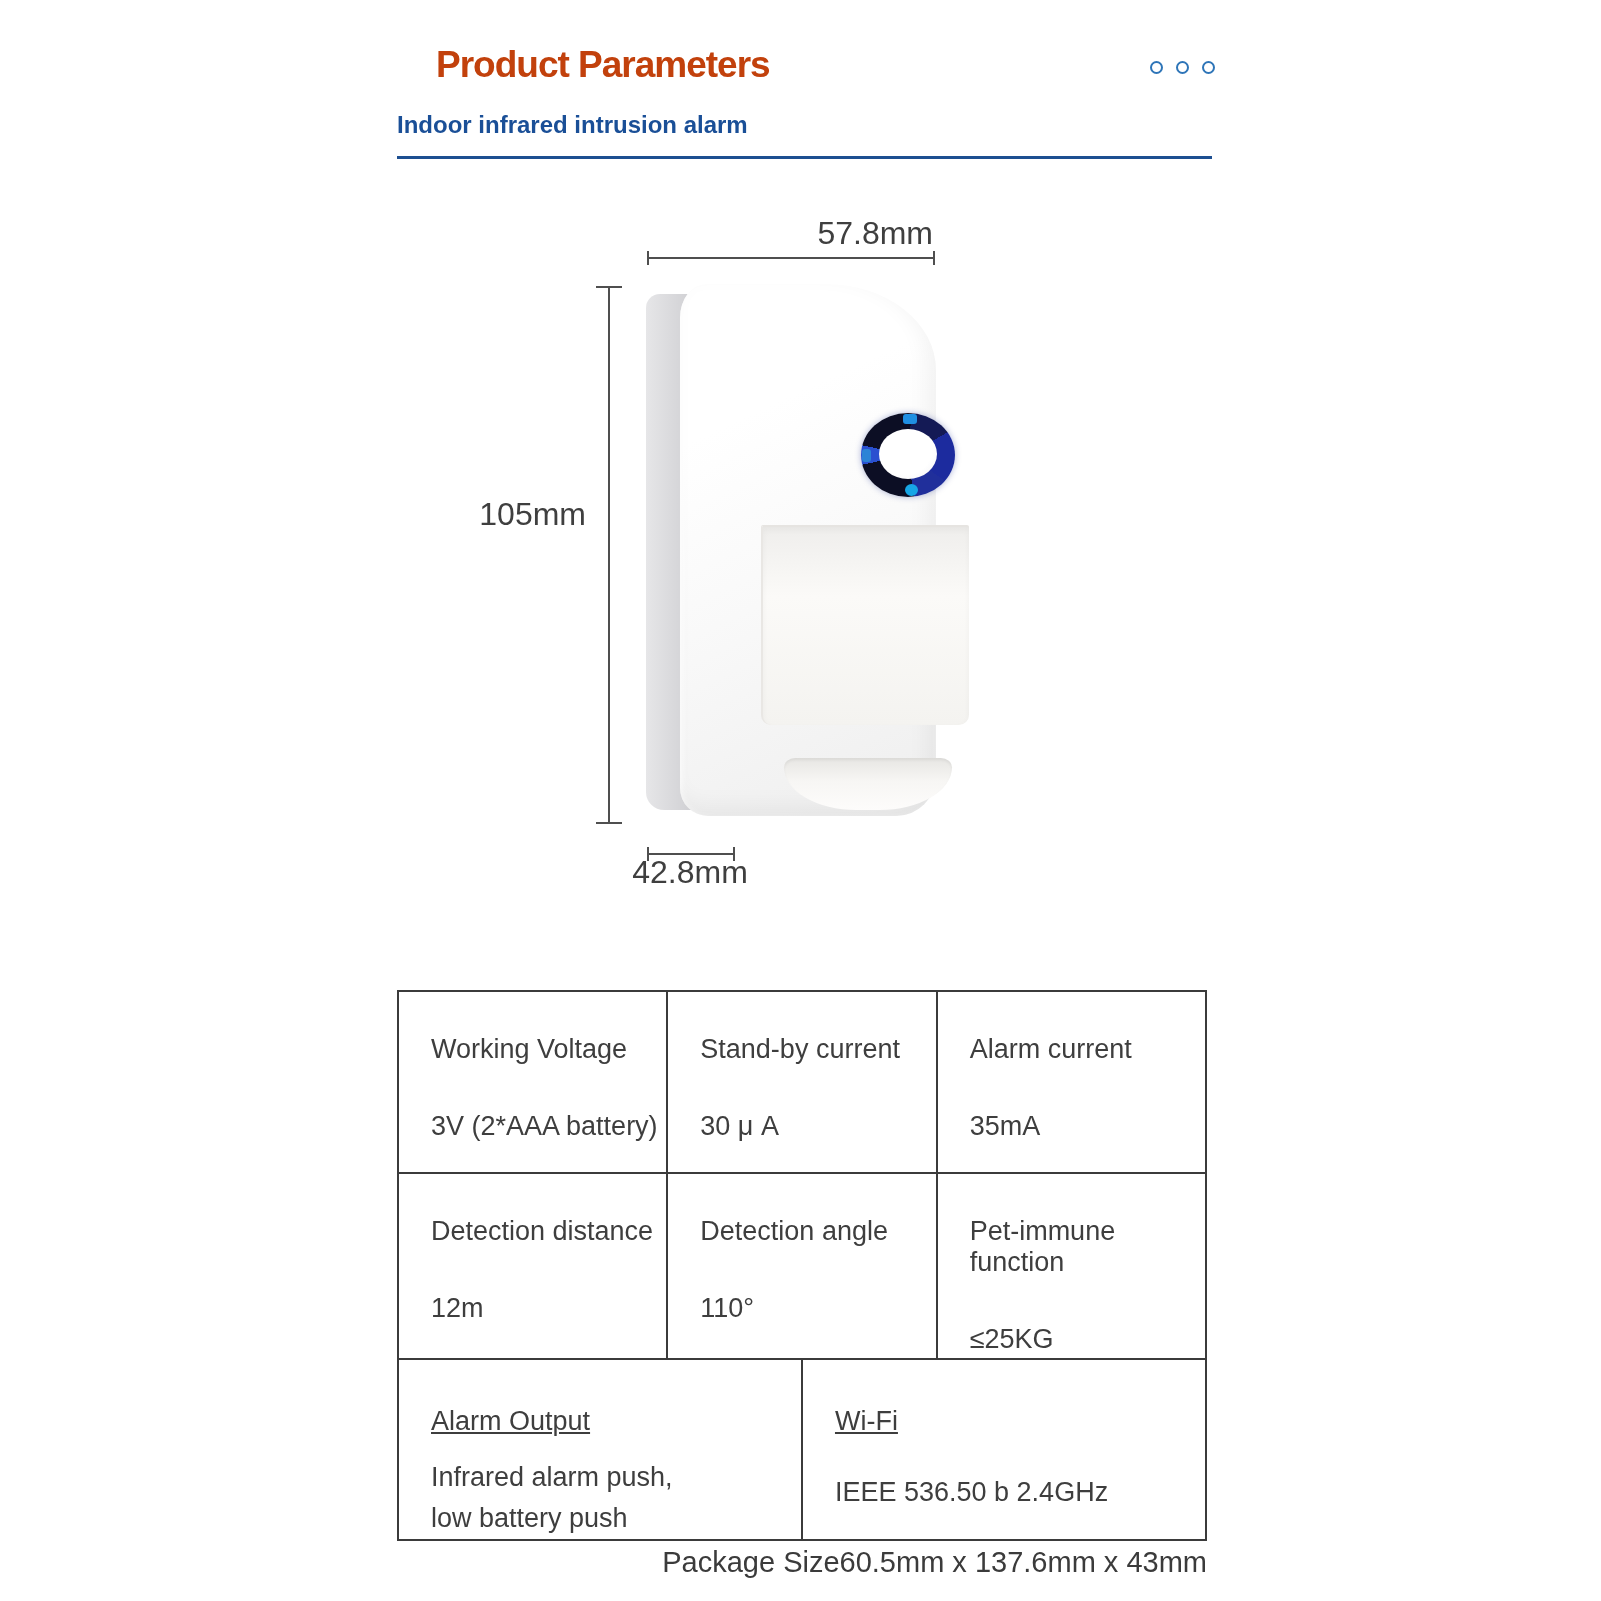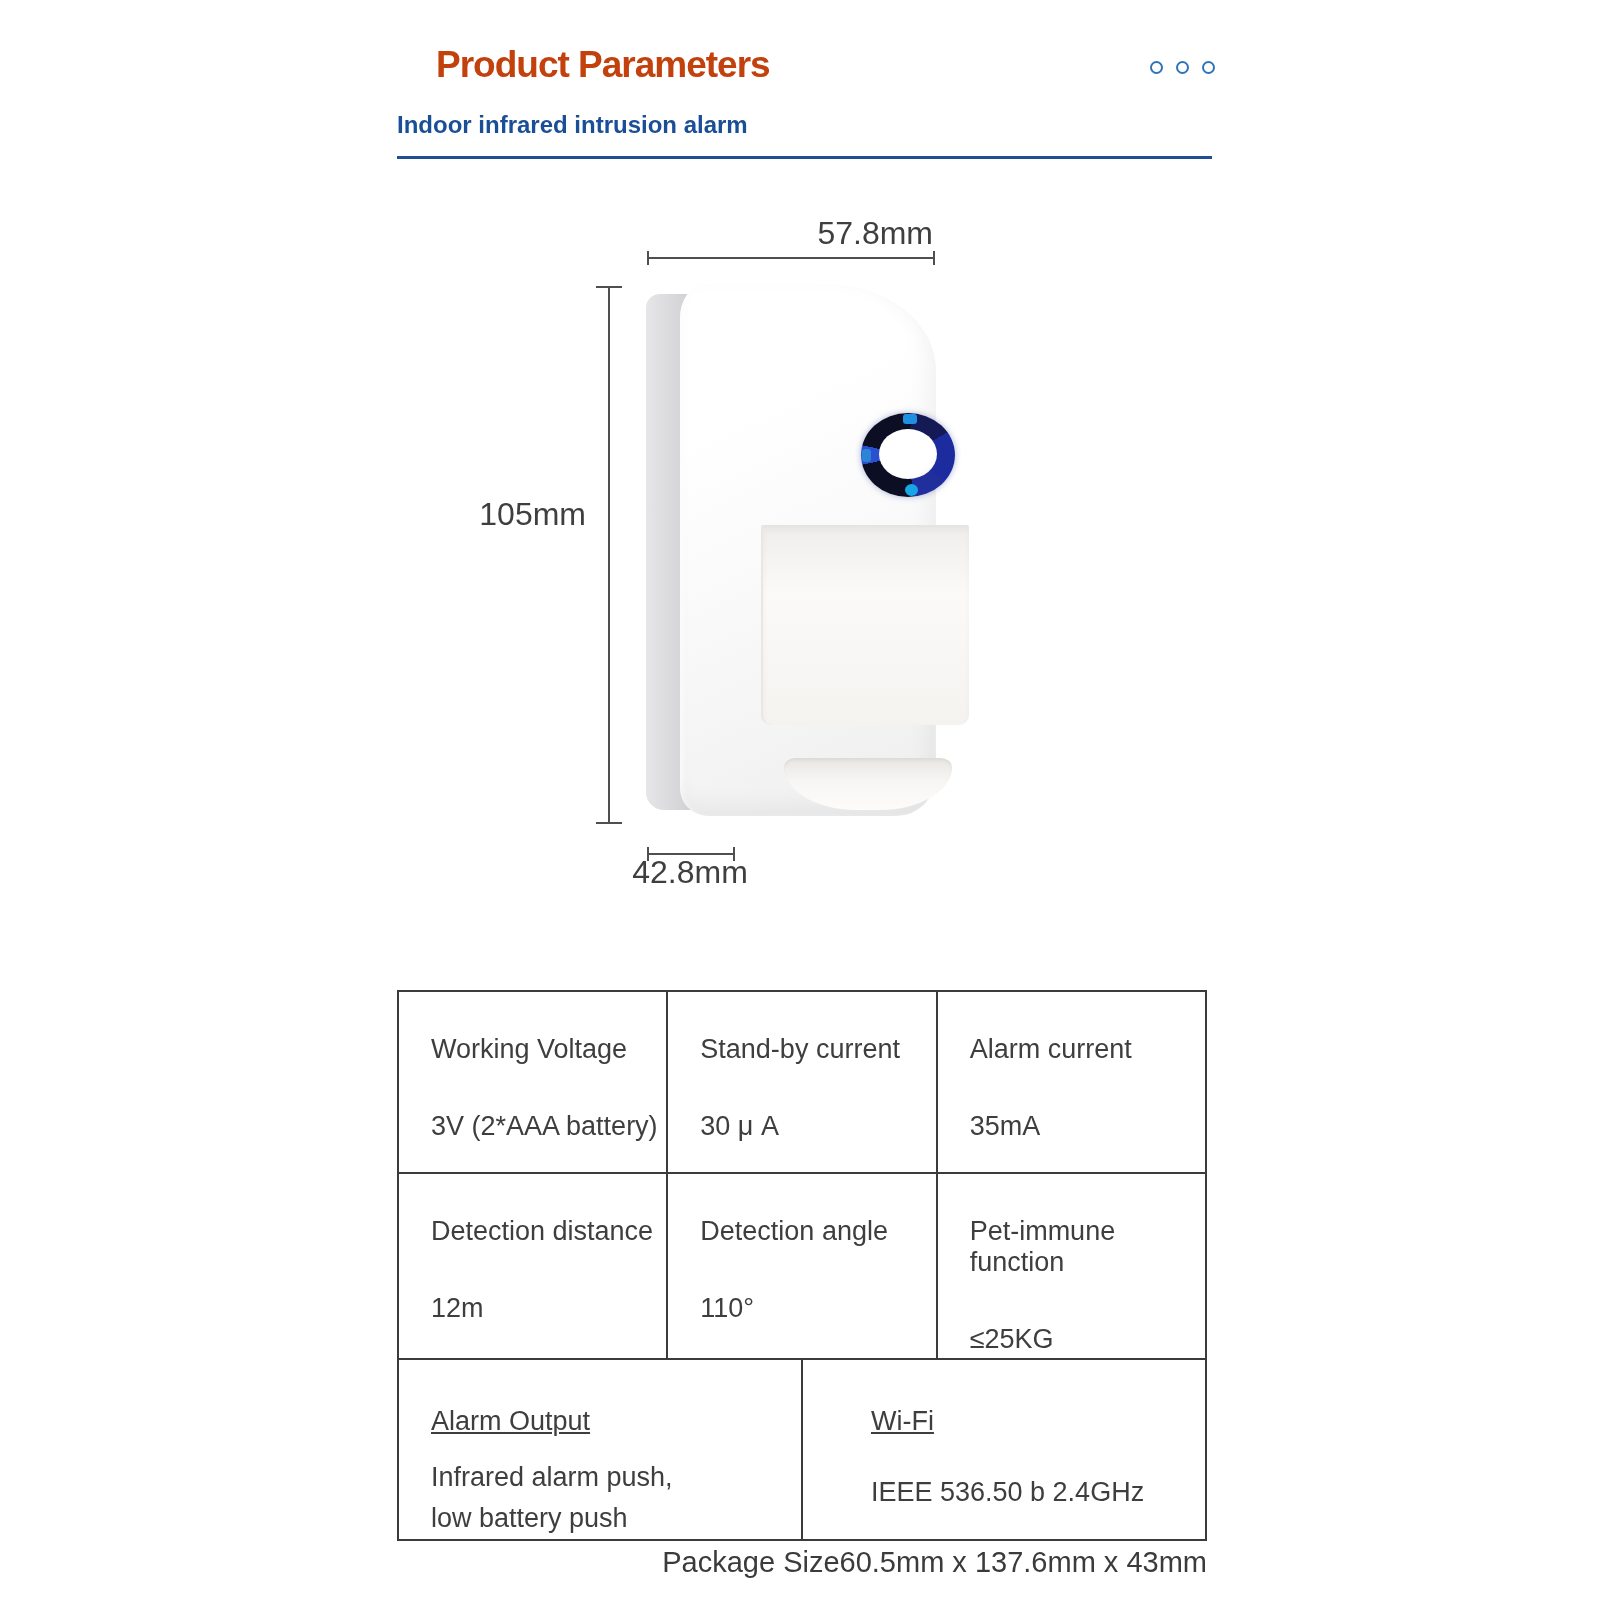--- a/index.html
+++ b/index.html
@@ -76,21 +76,21 @@
   .led-glow.bottom{left:44px;top:71px;width:13px;height:12px;background:#17a6e6;border-radius:50%;}
   
   .spec{
     position:absolute;left:397px;top:990px;width:810px;
     border-collapse:collapse;table-layout:fixed;color:#3e3e3e;
   }
   .spec td{border:2px solid #3b3b3b;vertical-align:top;padding:0 6px 0 32px;}
   .spec .r1 td{height:180px;}
   .spec .r2 td{height:184px;}
   .spec .r3 td{height:179px;}
-  .spec .r3 td.wifi{padding-left:68px;}
+  .spec .r3 td.wifi{padding-left:32px;}
   .cell-label{margin-top:42px;font-size:27px;}
   .cell-value{margin-top:46px;font-size:27px;}
   .r3 .cell-label{margin-top:46px;text-decoration:underline;}
   .r3 .cell-value.multi{margin-top:20px;line-height:41px;}
   .r3 .cell-value.single{margin-top:40px;}
   
   .pkg-row{
     position:absolute;left:397px;top:1546px;width:810px;display:flex;
     justify-content:flex-end;font-size:29px;color:#3b3b3b;
   }

